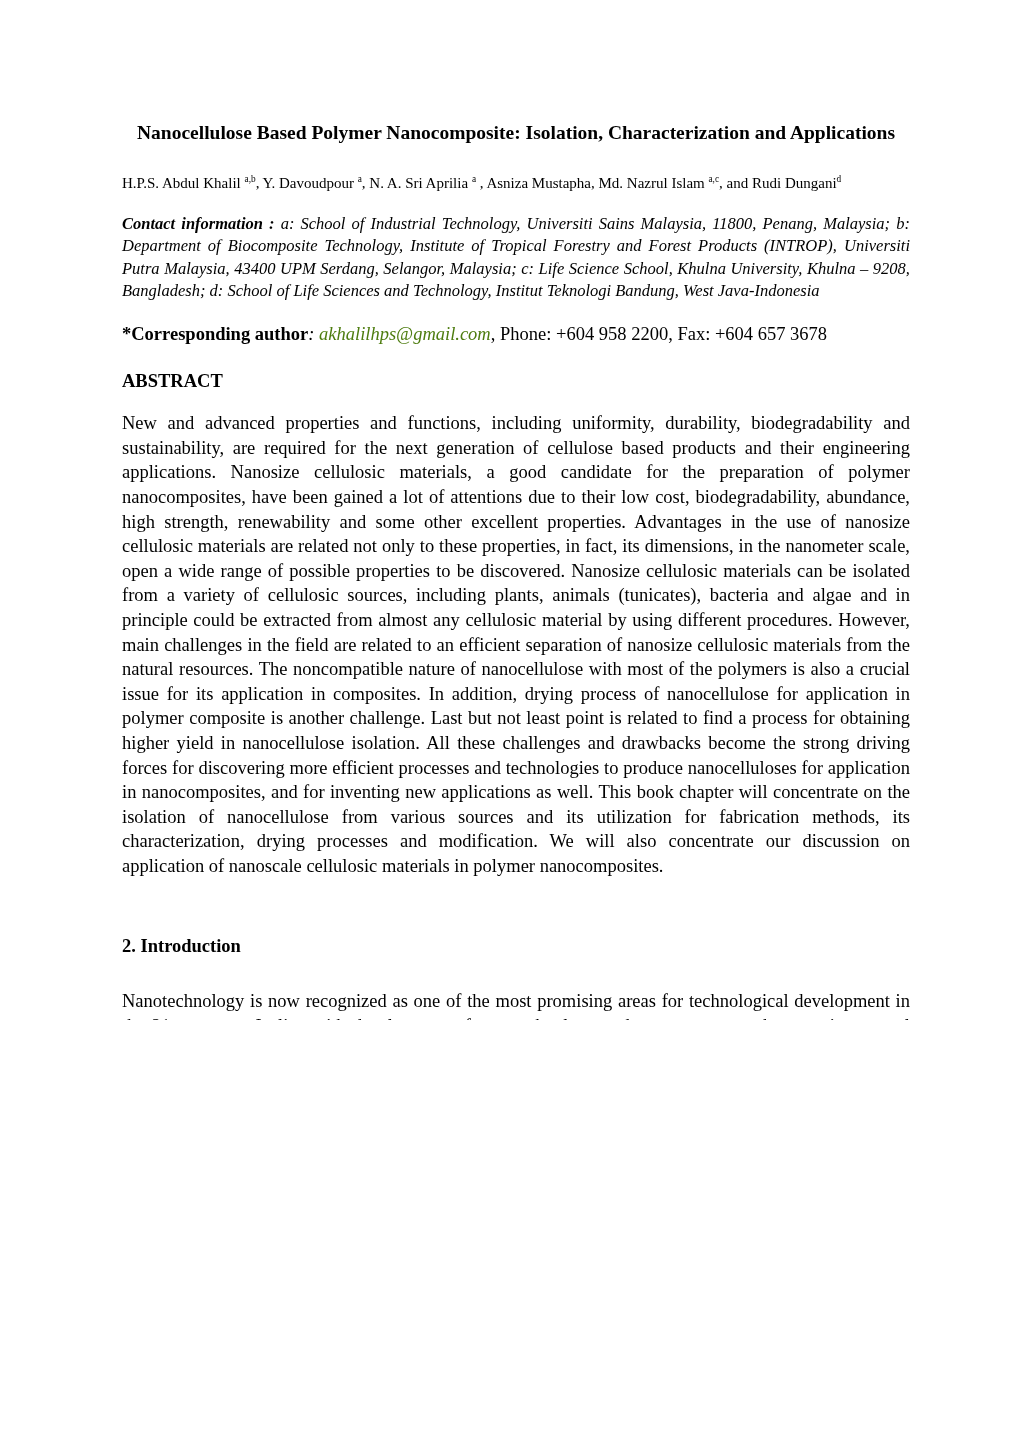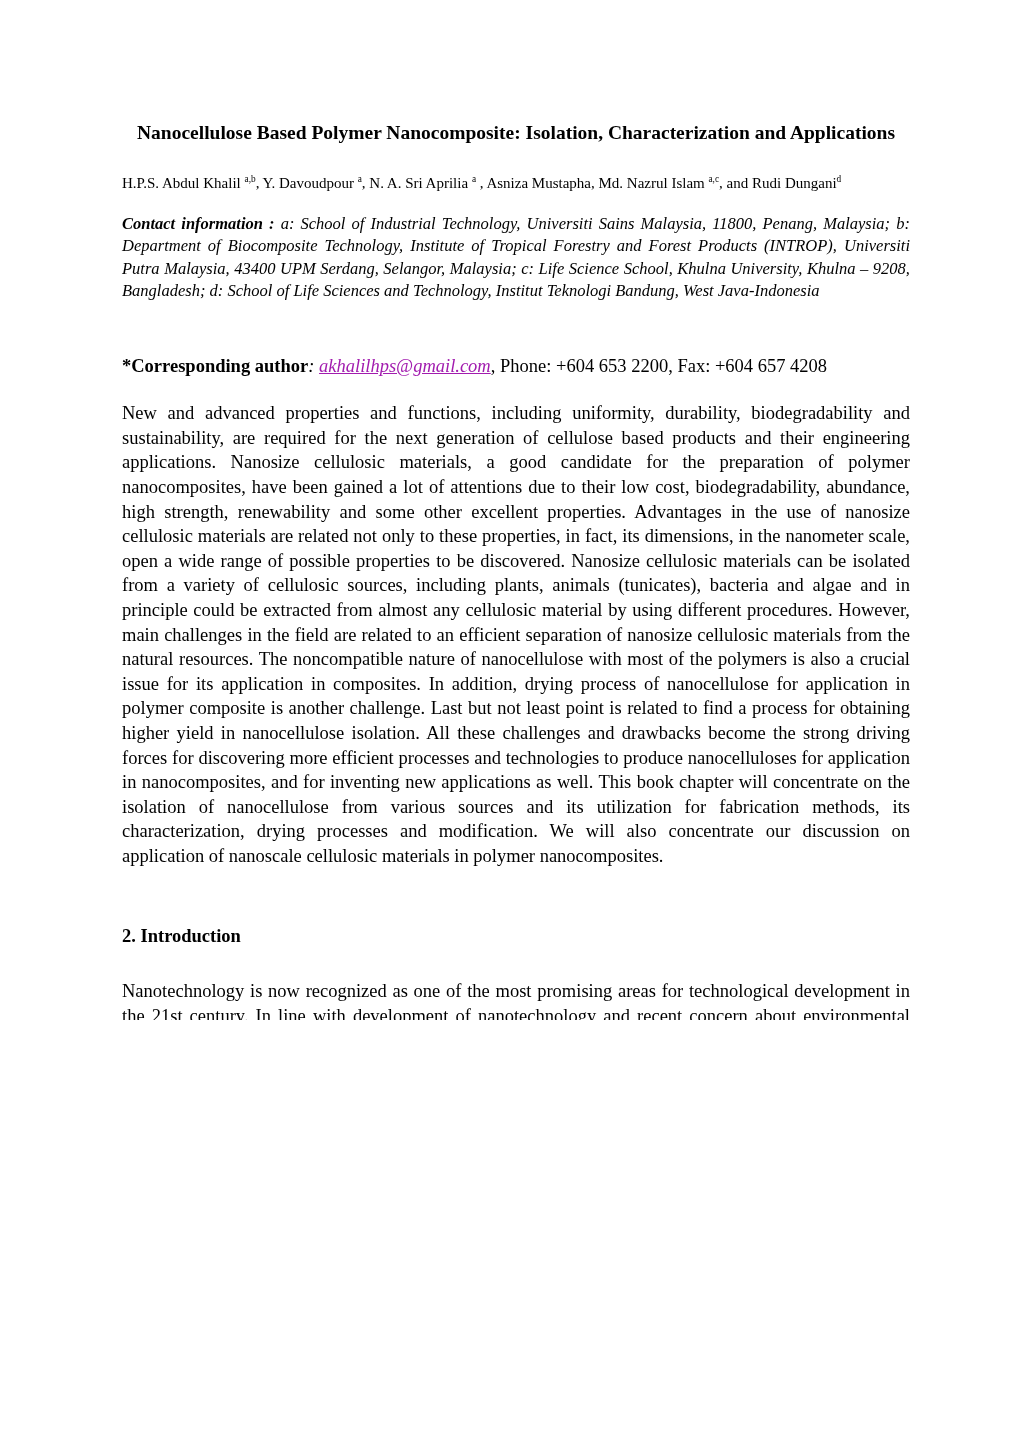--- a/index.html
+++ b/index.html
@@ -32,40 +32,39 @@
   }
   .authors sup, sup {
     font-size: 0.62em;
     line-height: 0;
   }
   .contact {
     font-size: 16.5px;
     line-height: 22.3px;
     font-style: italic;
     text-align: justify;
-    margin: 0 0 52px 0;
+    margin: 0 0 20px 0;
   }
   .contact-label {
     font-weight: bold;
   }
   .corresponding {
     font-size: 18.5px;
     line-height: 25px;
     margin: 0 0 22px 0;
   }
   .corr-label {
     font-weight: bold;
   }
   .corr-sep {
     font-style: italic;
   }
   .email {
     font-style: italic;
-    text-decoration: underline;
-    color: #a21caf;
+    color: #4d7c0f;
     cursor: pointer;
   }
   h2.section-heading {
     font-size: 18.5px;
     line-height: 25px;
     font-weight: bold;
     margin: 0 0 17px 0;
   }
   h2.intro-heading {
     margin-bottom: 30px;
@@ -94,22 +93,23 @@
 <body>
 
 <div class="page">
 
   <h1 class="title">Nanocellulose Based Polymer Nanocomposite: Isolation, Characterization and Applications</h1>
 
   <p class="authors"><span>H.P.S. Abdul Khalil </span><sup>a,b</sup><span>, Y. Davoudpour </span><sup>a</sup><span>, N. A. Sri Aprilia </span><sup>a</sup><span> , Asniza Mustapha, Md. Nazrul Islam </span><sup>a,c</sup><span>, and Rudi Dungani</span><sup>d</sup></p>
 
   <p class="contact"><span class="contact-label">Contact information : </span><span>a: School of Industrial Technology, Universiti Sains Malaysia, 11800, Penang, Malaysia; b: Department of Biocomposite Technology, Institute of Tropical Forestry and Forest Products (INTROP), Universiti Putra Malaysia, 43400 UPM Serdang, Selangor, Malaysia; c: Life Science School, Khulna University, Khulna – 9208, Bangladesh; d: School of Life Sciences and Technology, Institut Teknologi Bandung, West Java-Indonesia</span></p>
 
-  <p class="corresponding"><span class="corr-label">*Corresponding author</span><span class="corr-sep">: </span><a class="email">akhalilhps@gmail.com</a><span>, Phone: +604 653 2200, Fax: +604 657 4208</span></p>
+  <p class="corresponding"><span class="corr-label">*Corresponding author</span><span class="corr-sep">: </span><a class="email">akhalilhps@gmail.com</a><span>, Phone: +604 958 2200, Fax: +604 657 3678</span></p>
 
+  <h2 class="section-heading">ABSTRACT</h2>
 
   <p class="body-para abstract-para">New and advanced properties and functions, including uniformity, durability, biodegradability and sustainability, are required for the next generation of cellulose based products and their engineering applications. Nanosize cellulosic materials, a good candidate for the preparation of polymer nanocomposites, have been gained a lot of attentions due to their low cost, biodegradability, abundance, high strength, renewability and some other excellent properties. Advantages in the use of nanosize cellulosic materials are related not only to these properties, in fact, its dimensions, in the nanometer scale, open a wide range of possible properties to be discovered. Nanosize cellulosic materials can be isolated from a variety of cellulosic sources, including plants, animals (tunicates), bacteria and algae and in principle could be extracted from almost any cellulosic material by using different procedures. However, main challenges in the field are related to an efficient separation of nanosize cellulosic materials from the natural resources. The noncompatible nature of nanocellulose with most of the polymers is also a crucial issue for its application in composites. In addition, drying process of nanocellulose for application in polymer composite is another challenge. Last but not least point is related to find a process for obtaining higher yield in nanocellulose isolation.  All these challenges and drawbacks become the strong driving forces for discovering more efficient processes and technologies to produce nanocelluloses for application in nanocomposites, and for inventing new applications as well. This book chapter will concentrate on the isolation of nanocellulose from various sources and its utilization for fabrication methods, its characterization, drying processes and modification. We will also concentrate our discussion on application of nanoscale cellulosic materials in polymer nanocomposites.</p>
 
   <h2 class="section-heading intro-heading">2. Introduction</h2>
 
   <p class="body-para intro-para">Nanotechnology is now recognized as one of the most promising areas for technological development in the 21st century. In line with development of nanotechnology and recent concern about environmental issues (Ekebafe et al., 2010) more attention have been paid to utilize biobased material. In this regard, natural fibers have been gained much more consideration because of their promising characteristics such as biodegradable nature, renewability and cheap price (Zhang and Luo, 2011). Among these natural fibers, cellulose as the most plentiful biopolymer which exist in wide variety of natural fibers such as kenaf (Jonoobi et al., 2010), cotton (Morais et al., 2013), banana (Abraham et al., 2011), wood (Nyström et al., 2010), flax (Liu et al., 2010), oil plam (Fahma et al., 2010), bamboo (Visakh et</p>
 
   <div class="page-footer">1</div>
 
 </div>

